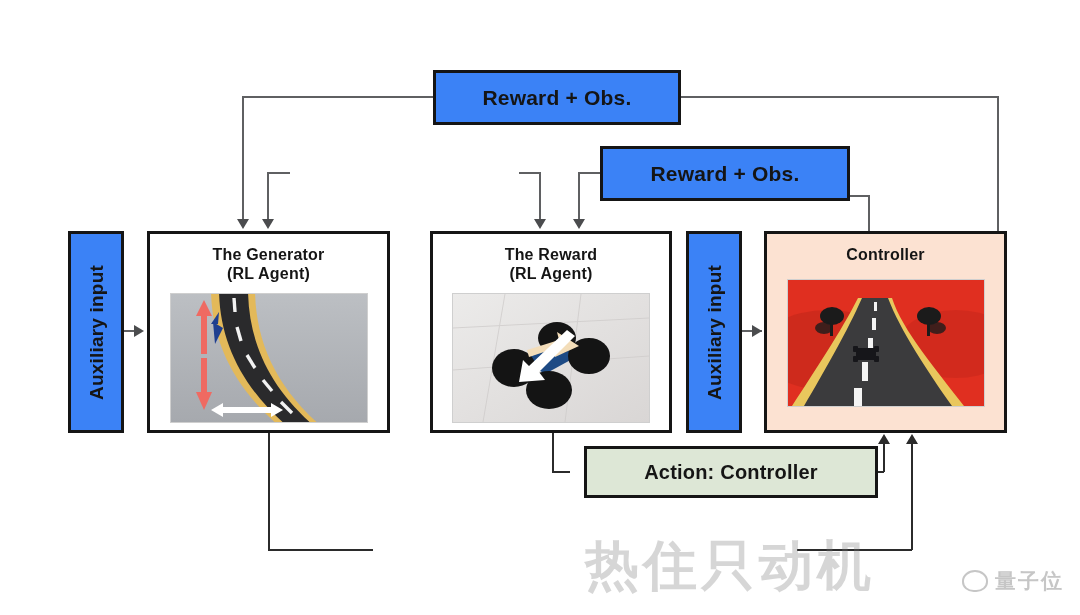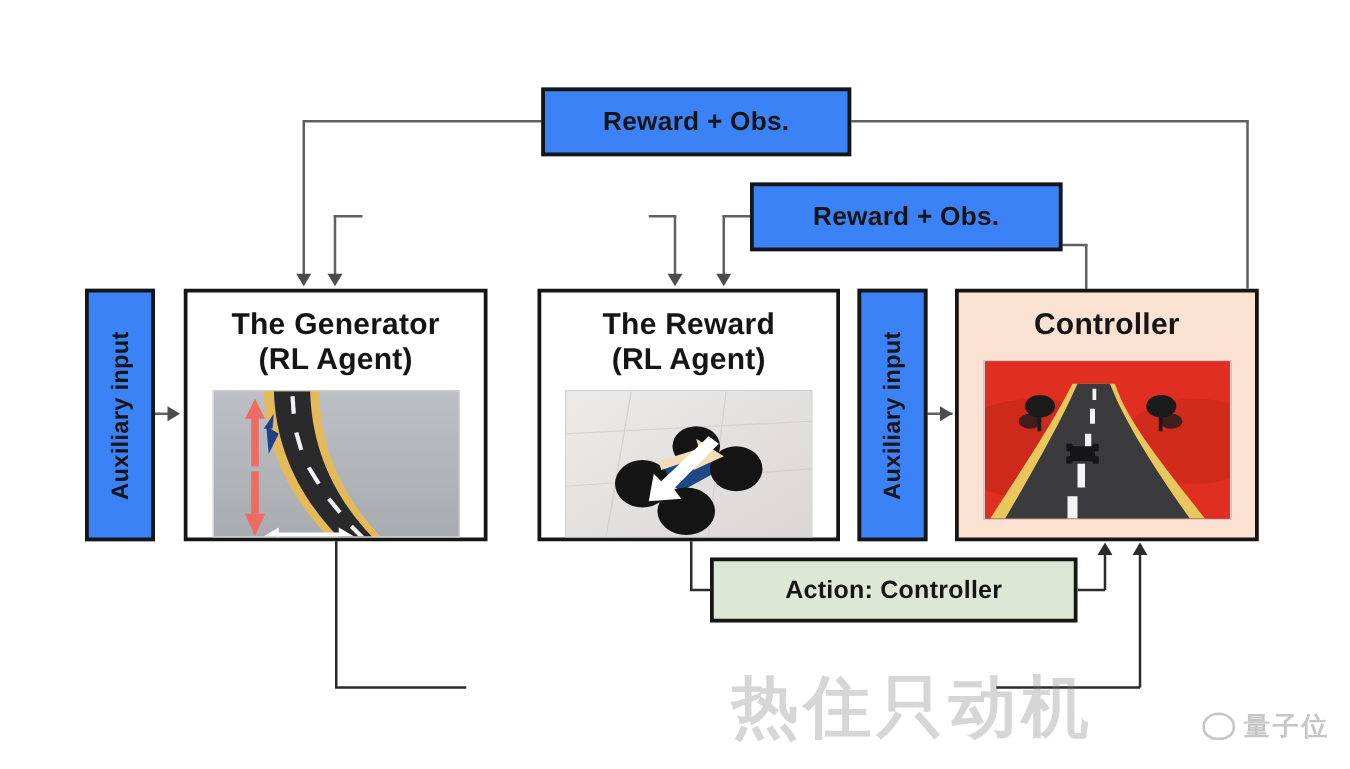--- a/index.html
+++ b/index.html
@@ -13,36 +13,36 @@
   
   .node{
     position:absolute;box-sizing:border-box;
     border:3px solid #151515;
     display:flex;align-items:center;justify-content:center;
     color:#151515;font-weight:700;letter-spacing:.2px;
     text-align:center;z-index:5;
   }
   .cream{background:#3b82f6;}
   .peach{background:#fce2d2;}
-  .green{background:#dde7d6;}
+  .green{background:#dde7d6;margin-left:16px;}
   .white{background:#ffffff;}
 
   .label-lg{font-size:21px;}
   .label-md{font-size:20px;}
 
   
   .dashed{border:4px dashed #141414;}
 
   
   .vert{writing-mode:vertical-rl;transform:rotate(180deg);
         font-size:19px;font-weight:700;line-height:1;}
 
   
   .agent{flex-direction:column;justify-content:flex-start;padding-top:12px;}
-  .agent .ttl{font-size:24px;font-weight:700;line-height:1.18;}
+  .agent .ttl{font-size:16px;font-weight:700;line-height:1.18;}
   .thumb{position:relative;overflow:hidden;border:1px solid #cfcfcf;}
 
   
   .gen-thumb{width:196px;height:128px;margin-top:9px;
     background:linear-gradient(#b9bcc0,#a9acb1);}
 
   
   .sol-thumb{width:196px;height:128px;margin-top:9px;
     background:linear-gradient(160deg,#e9e7e6,#dedbda);}
 

